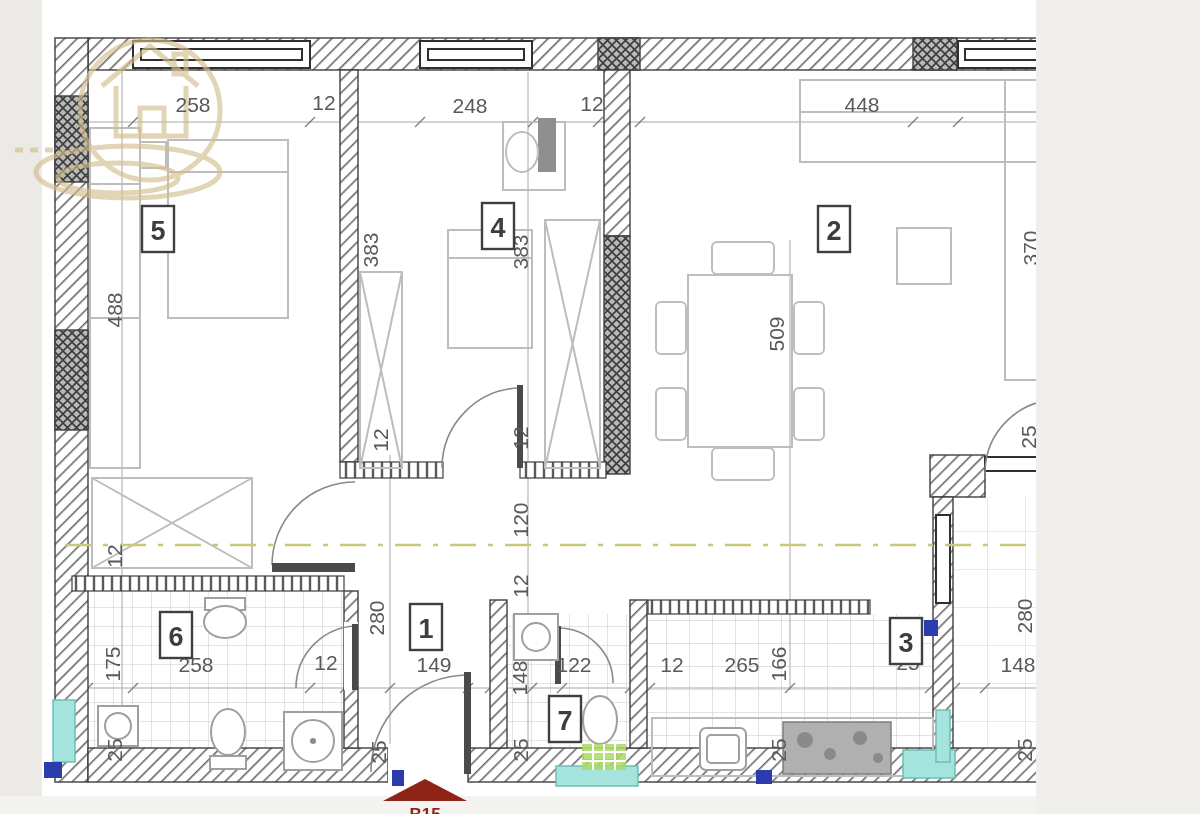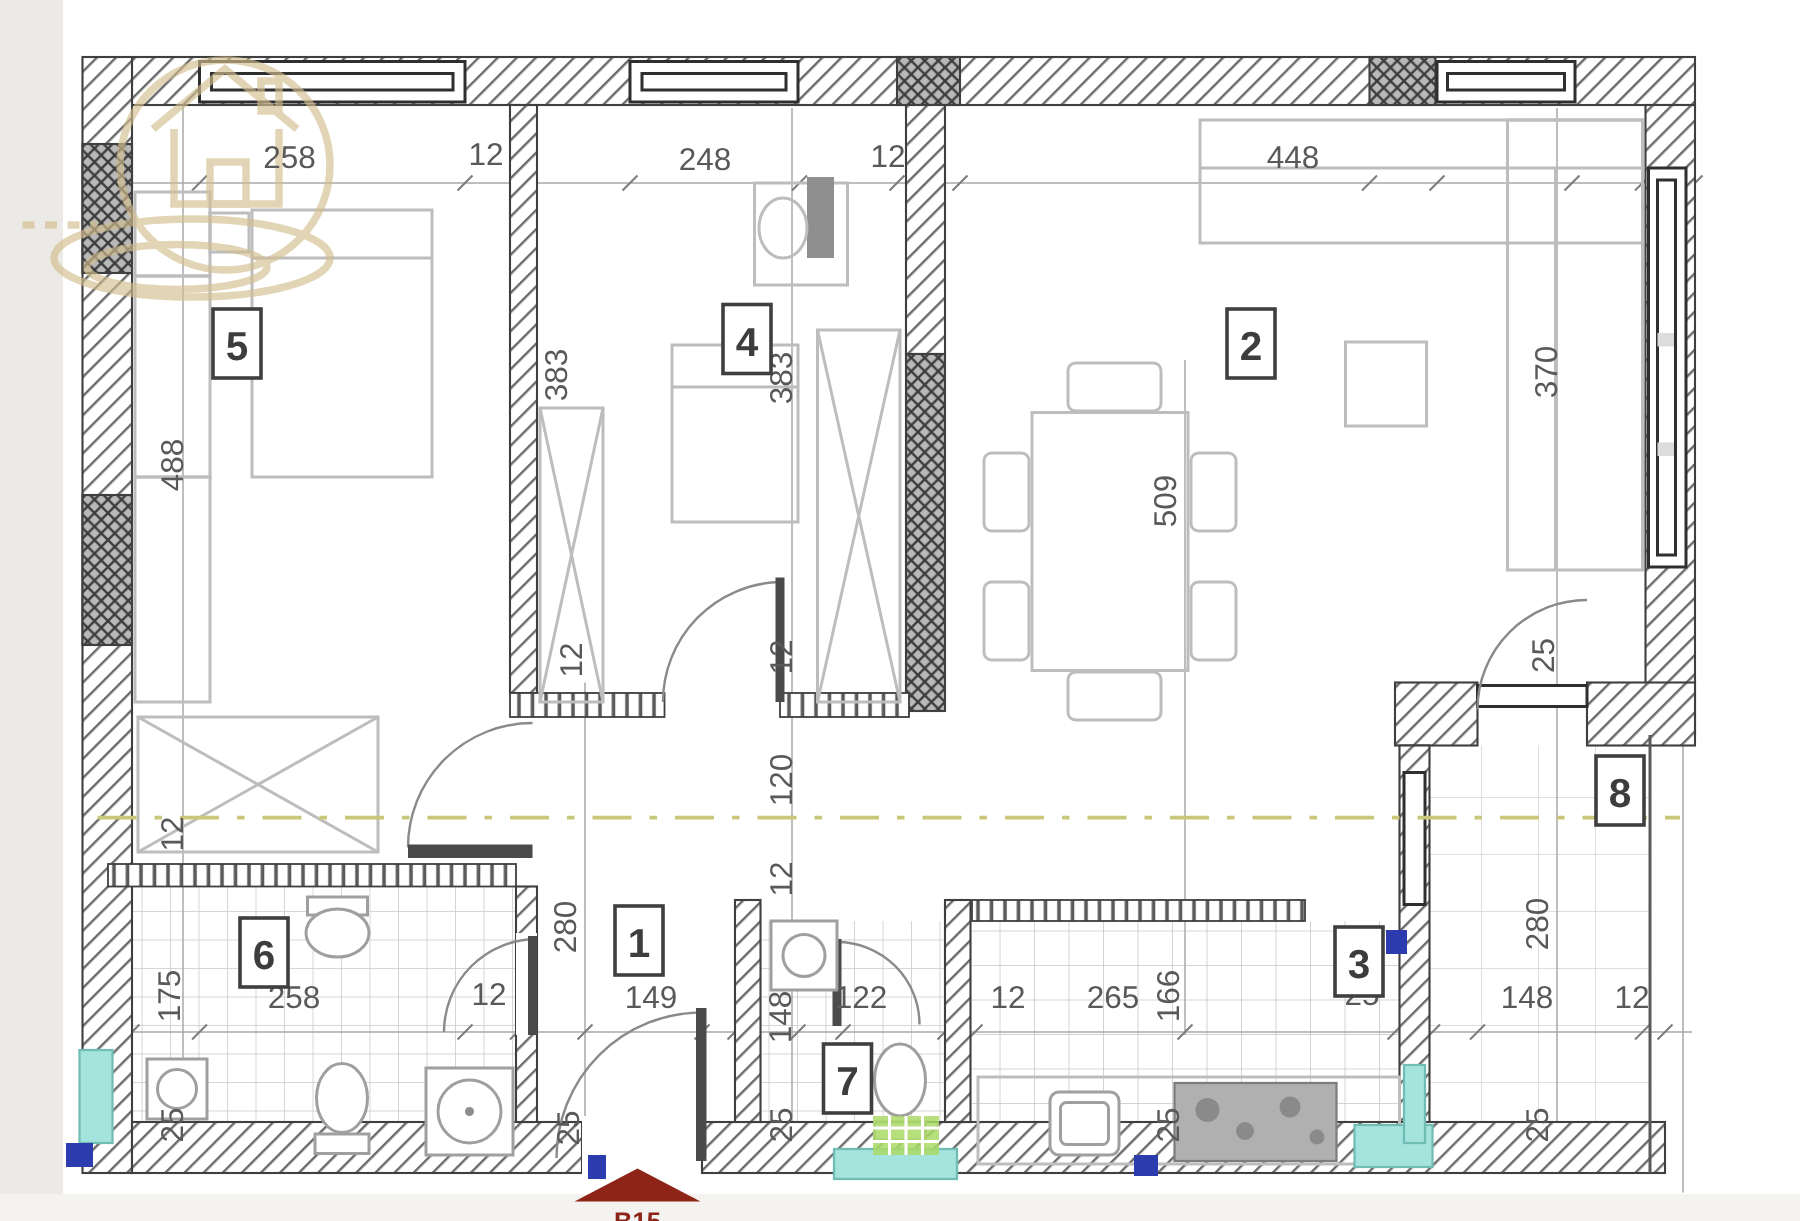--- a/index.html
+++ b/index.html
@@ -1,16 +1,16 @@
 <!DOCTYPE html>
 <html style="--dim: #595959; --teal: #a4e4dd; --green: #aadb66; --blue: #2c3cae; --red: #8e2417; --olive: #c9c77a; --logo: #d3bf8e;"><head>
 <meta charset="utf-8">
 <style>
   html,body{margin:0;padding:0;background:#f1efec;}
-  #stage{width:1200px;height:814px;position:relative;background:#ffffff;overflow:hidden;}
+  #stage{width:1036px;height:814px;position:relative;background:#ffffff;overflow:hidden;}
   svg{display:block;}
   text{font-family:"Liberation Sans", sans-serif;}
   .dim{font-size:21px;fill:var(--dim);text-anchor:middle;}
   .roomnum{font-size:27px;font-weight:600;fill:#3d3d3d;text-anchor:middle;}
   .roombox{fill:#ffffff;stroke:#3f3f3f;stroke-width:2.4;}
   .wall{stroke:#3f3f3f;stroke-width:1.4;}
   .lad{stroke:#3f3f3f;stroke-width:1.2;}
   .furn{fill:none;stroke:#bdbdbd;stroke-width:2;}
   .fix{fill:#ffffff;stroke:#9f9f9f;stroke-width:2;}
   .dimline{stroke:#a8a8a8;stroke-width:1;}

